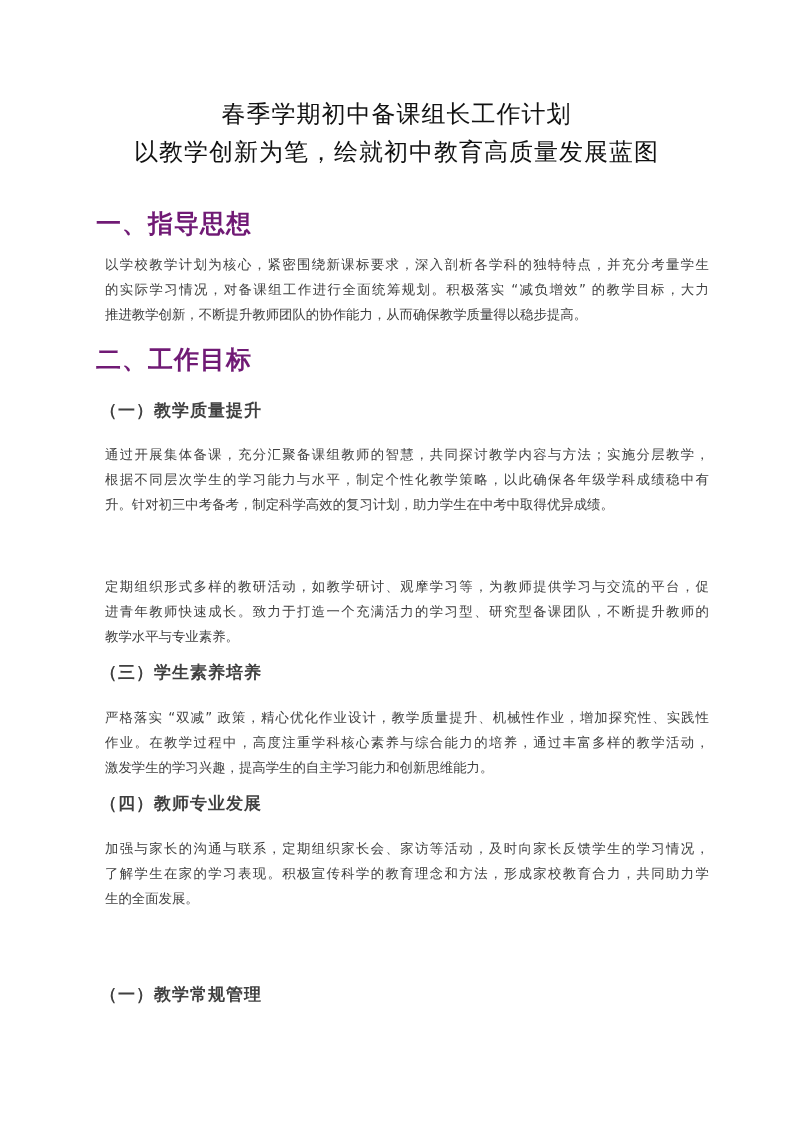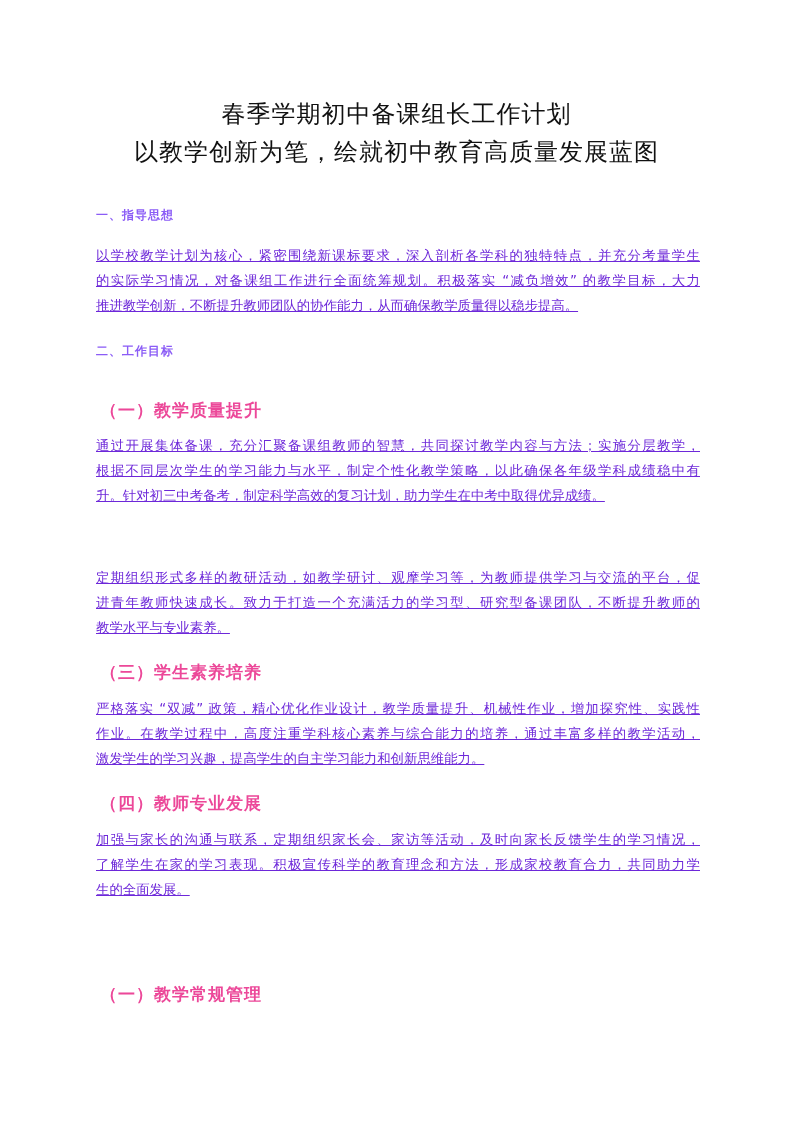--- a/index.html
+++ b/index.html
@@ -10,33 +10,32 @@
   }
   .page { position: absolute; left: 0; top: 0; width: 793px; height: 943px; }
   .title {
     position: absolute; left: 0; width: 793px; text-align: center;
     font-family: "DejaVu Serif", "Liberation Serif", serif;
     font-size: 24px; font-weight: normal; color: #111; margin: 0;
     letter-spacing: 1px; white-space: nowrap;
   }
   .h1 {
     position: absolute; left: 96px; margin: 0;
-    font-size: 12px; font-weight: bold; color: #8b5cf6; white-space: nowrap;
+    font-size: 25px; font-weight: bold; color: #701a75; white-space: nowrap;
     letter-spacing: 1px;
   }
   .h2 {
     position: absolute; left: 100px; margin: 0;
-    font-size: 17px; font-weight: bold; color: #ec4899; white-space: nowrap;
+    font-size: 17px; font-weight: bold; color: #404040; white-space: nowrap;
     letter-spacing: 1px;
   }
   .p {
-    position: absolute; left: 96px; width: 604px; margin: 0;
-    font-size: 13.4px; line-height: 25px; color: #6d28d9;
+    position: absolute; left: 96px; width: 604px; margin: 9px;
+    font-size: 13.4px; line-height: 25px; color: #404040;
     text-align: justify;
-    text-decoration: underline;
   }
   .line { display: block; white-space: nowrap; text-align-last: justify; }
   .line.last { text-align-last: left; }
 </style>
 </head>
 <body>
 
 <div class="page">
 
   <h1 class="title" style="top:98px;">春季学期初中备课组长工作计划</h1>

